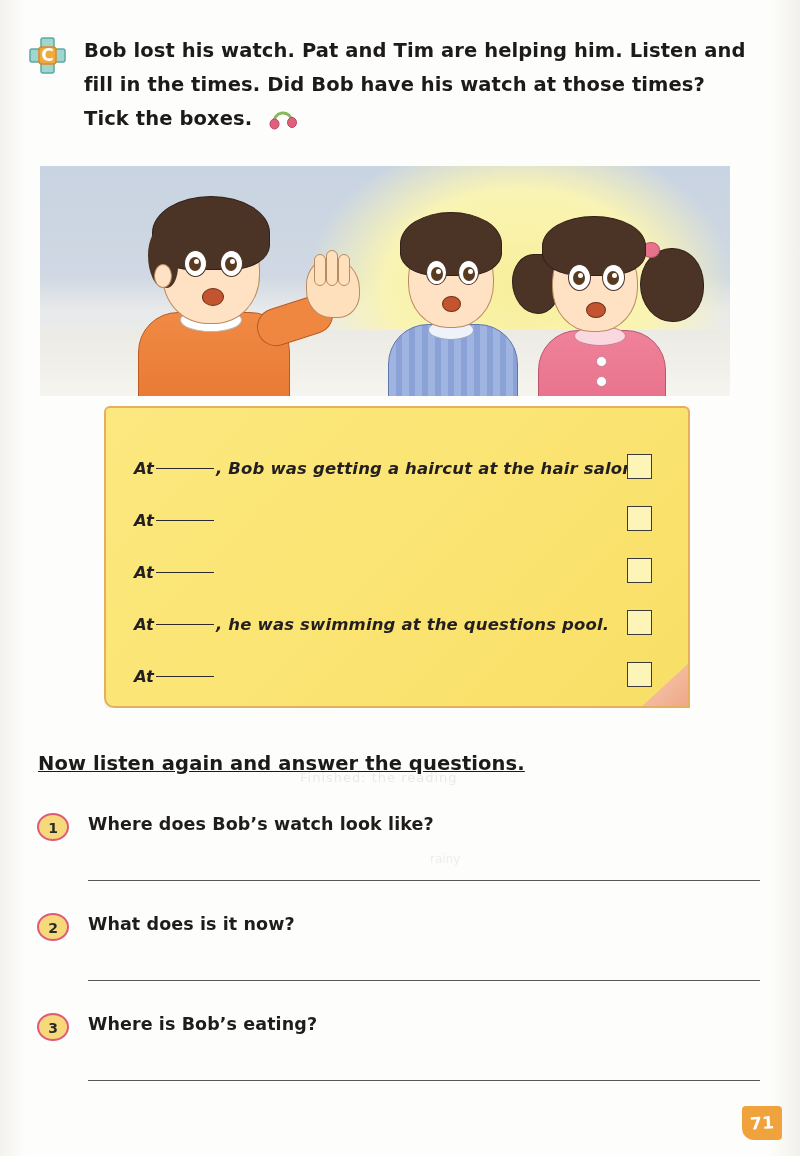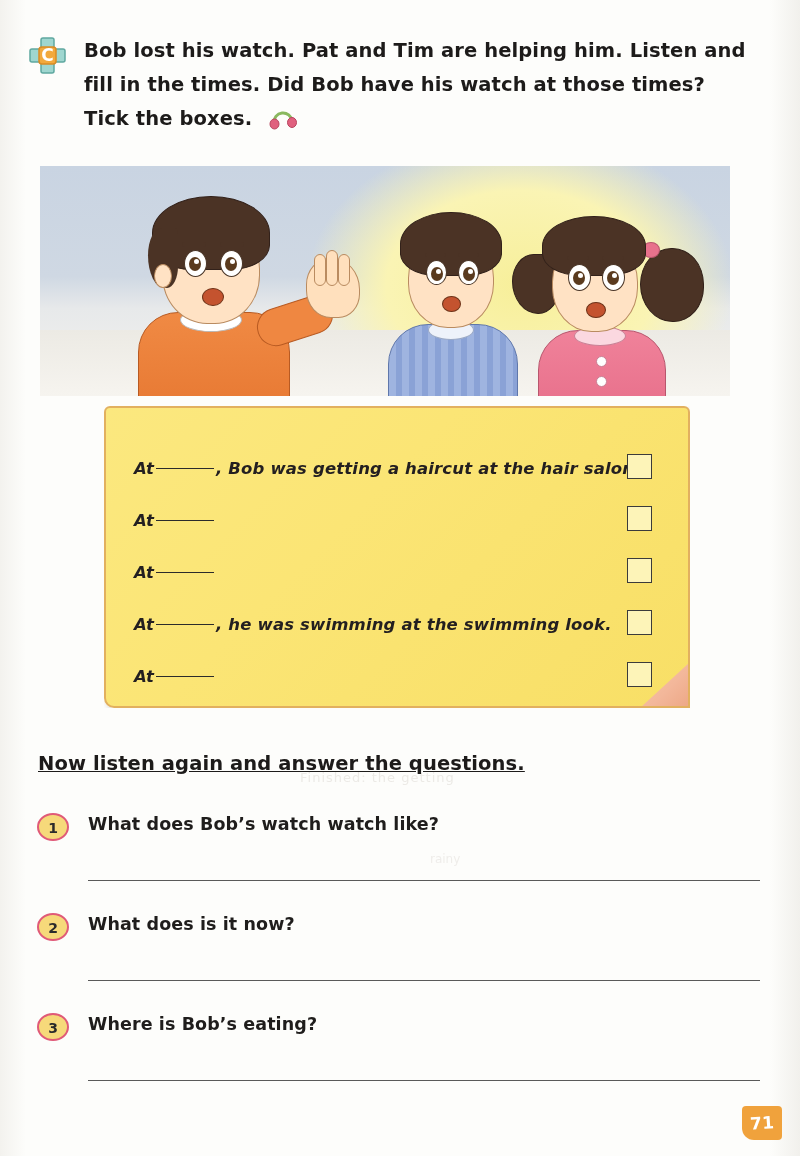--- a/index.html
+++ b/index.html
@@ -356,46 +356,46 @@
 
       <div class="yc-row">
         <span class="yc-text">At</span>
         <span class="blank"></span>
         <span class="tickbox" style="top:116px;"></span>
       </div>
 
       <div class="yc-row">
         <span class="yc-text">At</span>
         <span class="blank"></span>
-        <span class="yc-text">, he was swimming at the swimming look.</span>
+        <span class="yc-text">, he was swimming at the questions pool.</span>
         <span class="tickbox" style="top:168px;"></span>
       </div>
 
       <div class="yc-row">
         <span class="yc-text">At</span>
         <span class="blank"></span>
         <span class="tickbox" style="top:220px;"></span>
       </div>
 
     </div>
   </div>
 
-  <div class="bleed">Finished: the getting</div>
+  <div class="bleed">Finished: the reading</div>
   <div class="bleed2">rainy</div>
 
   <div class="now-listen">Now listen again and answer the questions.</div>
 
   <div class="question" style="top:812px;">
     <div class="q-num">
       <svg width="34" height="30" viewBox="0 0 34 30">
         <ellipse cx="17" cy="15" rx="15" ry="13" fill="#f6d97a" stroke="#e05a78" stroke-width="2"></ellipse>
         <text x="17" y="21" font-family="DejaVu Sans, sans-serif" font-size="14" font-weight="700" fill="#2b2b2b" text-anchor="middle">1</text>
       </svg>
     </div>
-    <div class="q-text">What does Bob’s watch watch like?</div>
+    <div class="q-text">Where does Bob’s watch look like?</div>
     <div class="answer-line" style="top:68px;"></div>
   </div>
 
   <div class="question" style="top:912px;">
     <div class="q-num">
       <svg width="34" height="30" viewBox="0 0 34 30">
         <ellipse cx="17" cy="15" rx="15" ry="13" fill="#f6d97a" stroke="#e05a78" stroke-width="2"></ellipse>
         <text x="17" y="21" font-family="DejaVu Sans, sans-serif" font-size="14" font-weight="700" fill="#2b2b2b" text-anchor="middle">2</text>
       </svg>
     </div>

